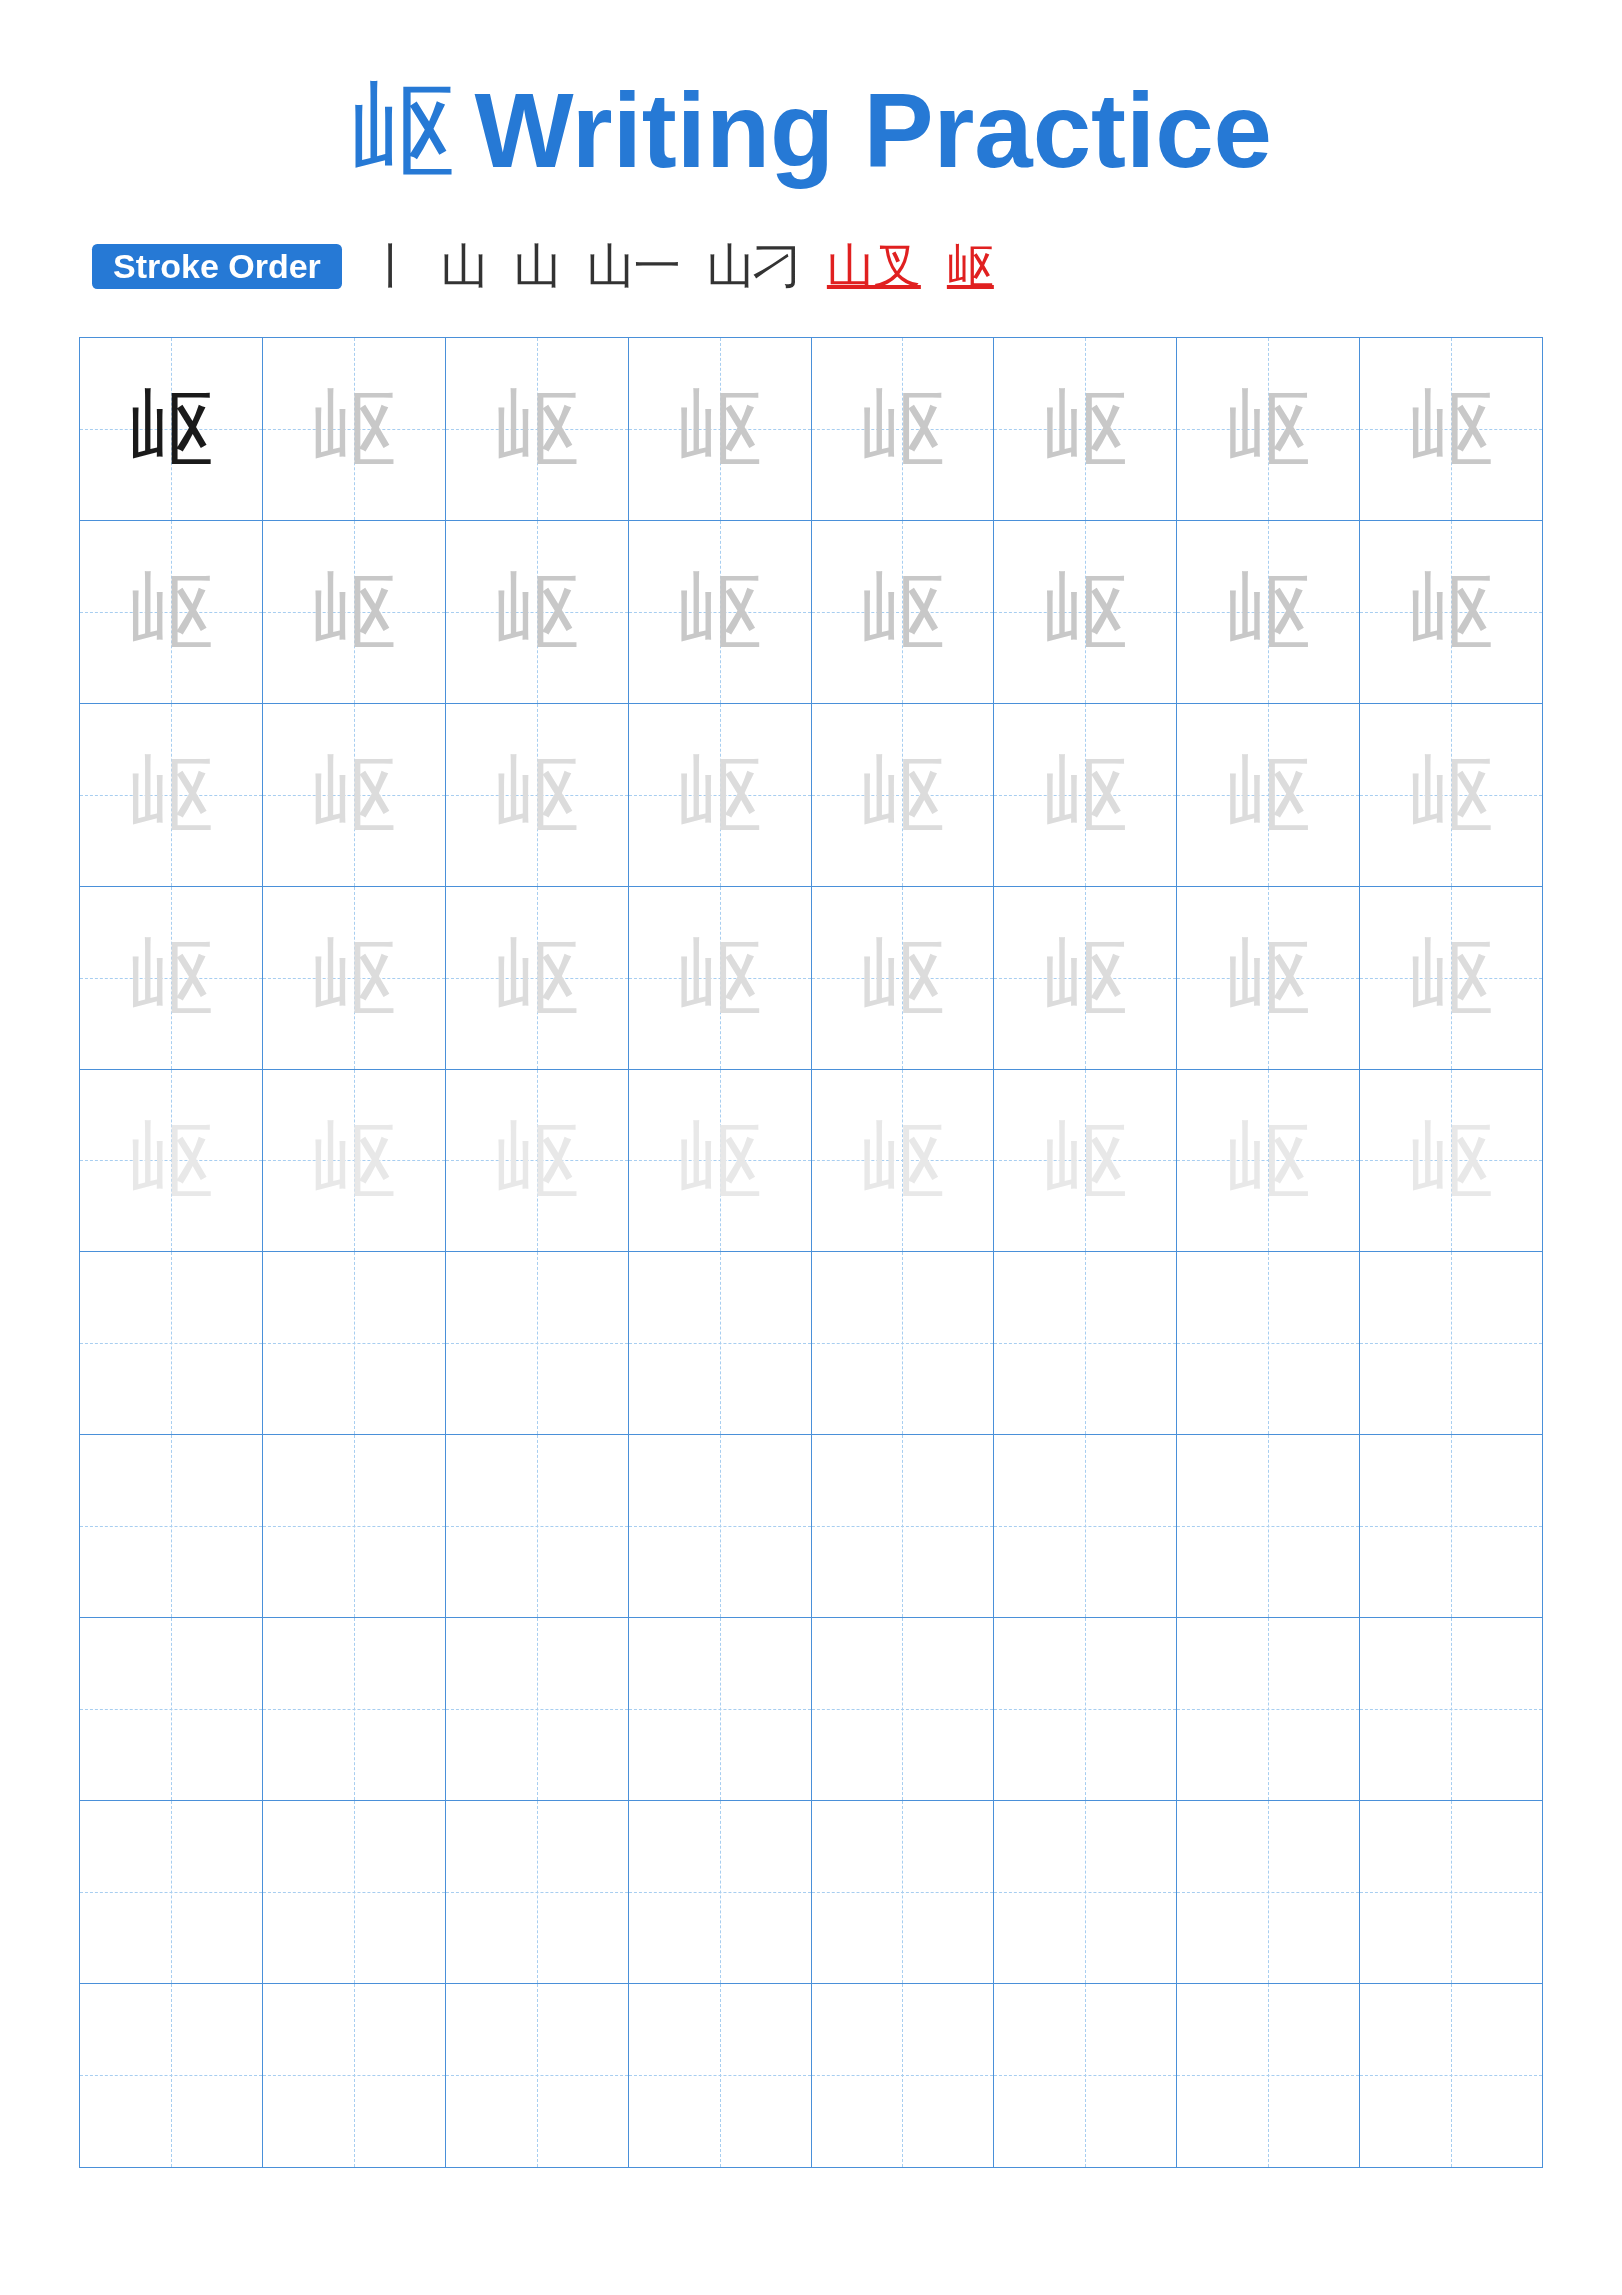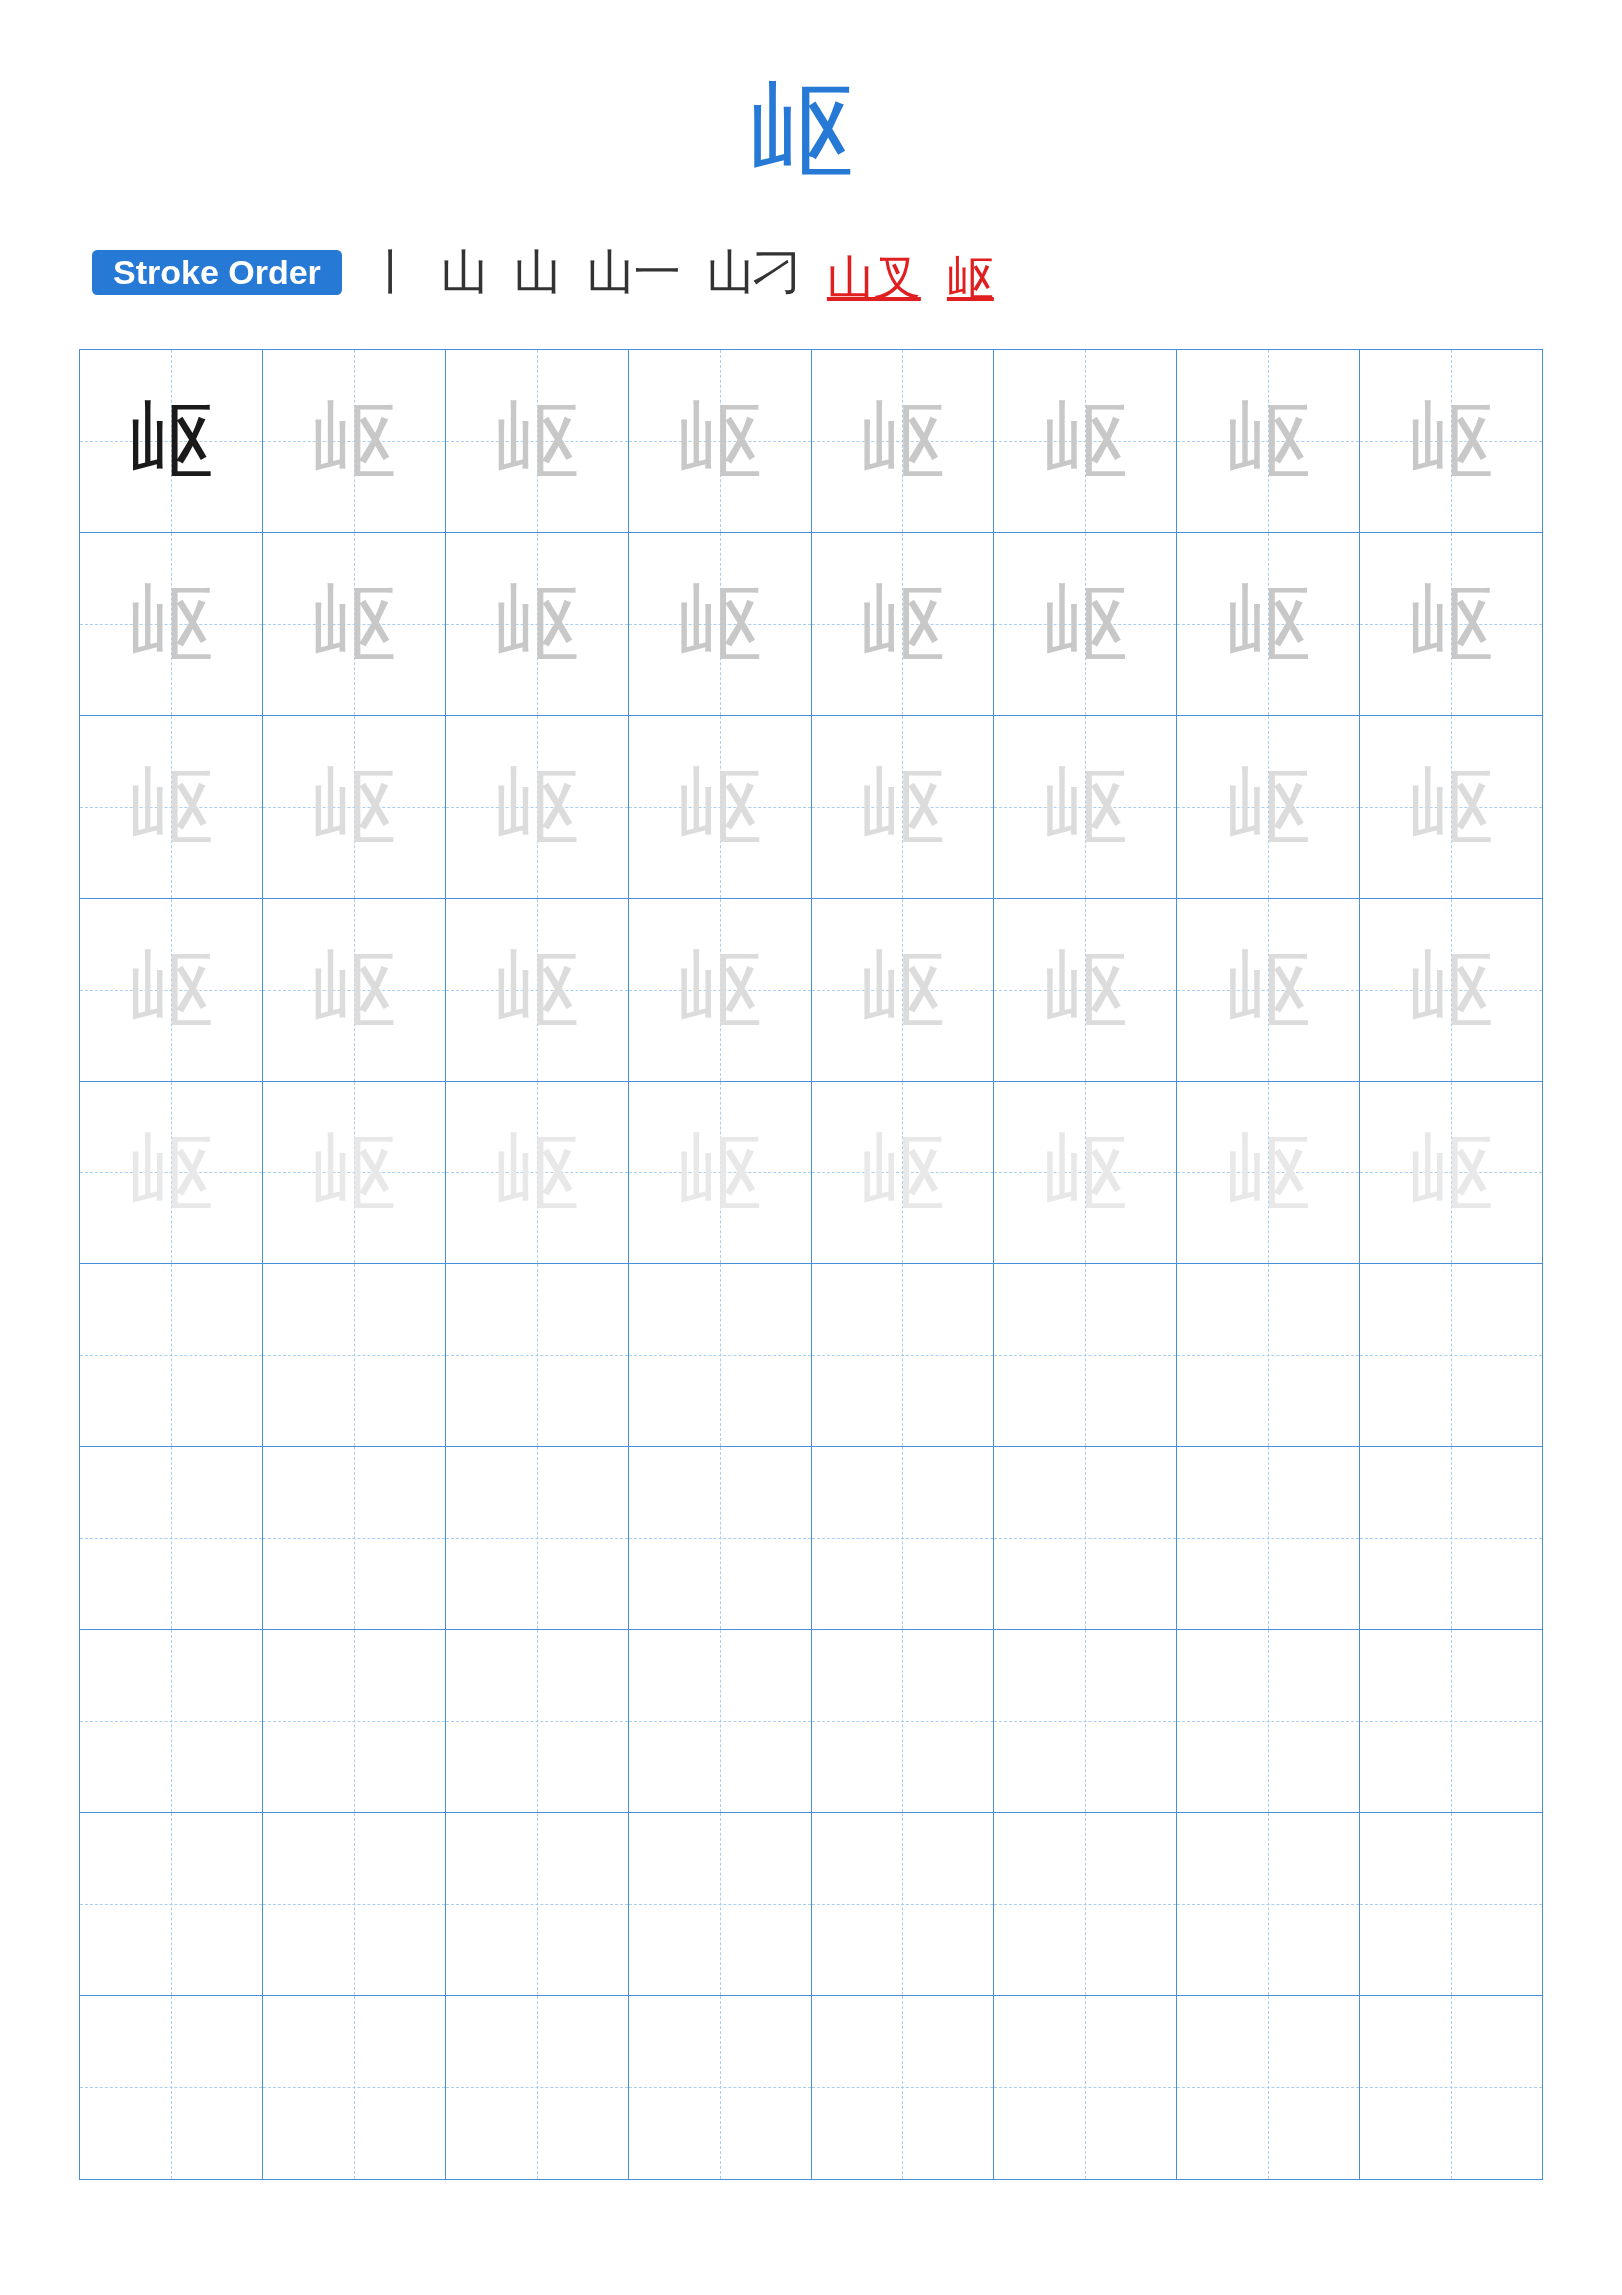--- a/index.html
+++ b/index.html
@@ -75,21 +75,20 @@
     .stroke-step {
       font-size: 47px;
       font-family: 'SimSun', 'STSong', serif;
       color: #333;
     }
 
     .stroke-step.highlight {
       color: #e02020;
       text-decoration: underline;
       text-decoration-color: #e02020;
-      margin-top: 12px;
     }
 
     
     .grid-container {
       width: 100%;
       border: 1.3px solid #4a90d9;
     }
 
     .grid-row {
       display: flex;
@@ -210,20 +209,21 @@
       color: #2679d5;
     }
   </style>
 </head>
 <body>
 
 <div class="page">
 
   <div class="title-row">
     <span class="title-char">岖</span>
+    <span class="title-text">Writing Practice</span>
   </div>
 
   <div class="stroke-order-row">
     <div class="stroke-order-badge">Stroke Order</div>
     <div class="stroke-steps">
       <span class="stroke-step">丨</span>
       <span class="stroke-step">山</span>
       <span class="stroke-step">山</span>
       <span class="stroke-step">山一</span>
       <span class="stroke-step">山刁</span>

